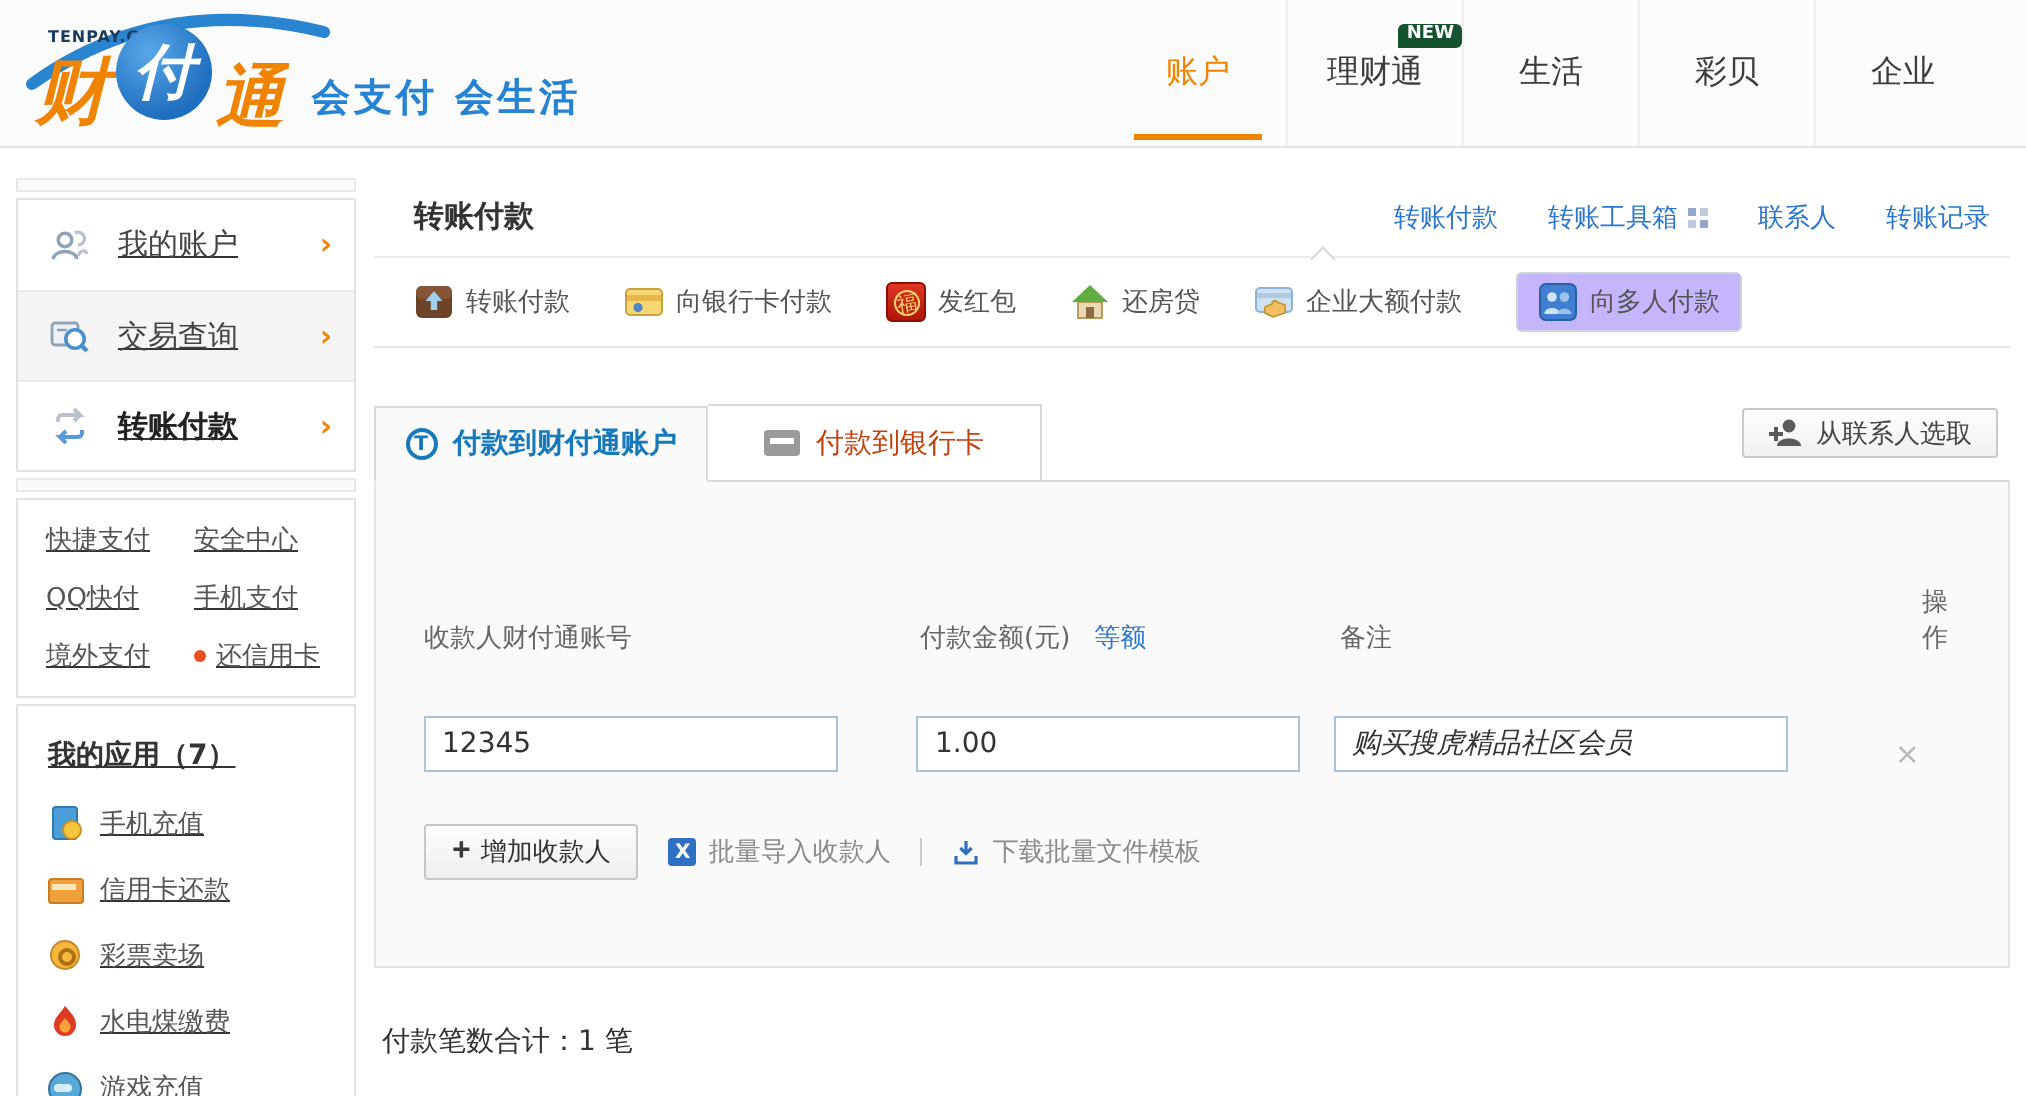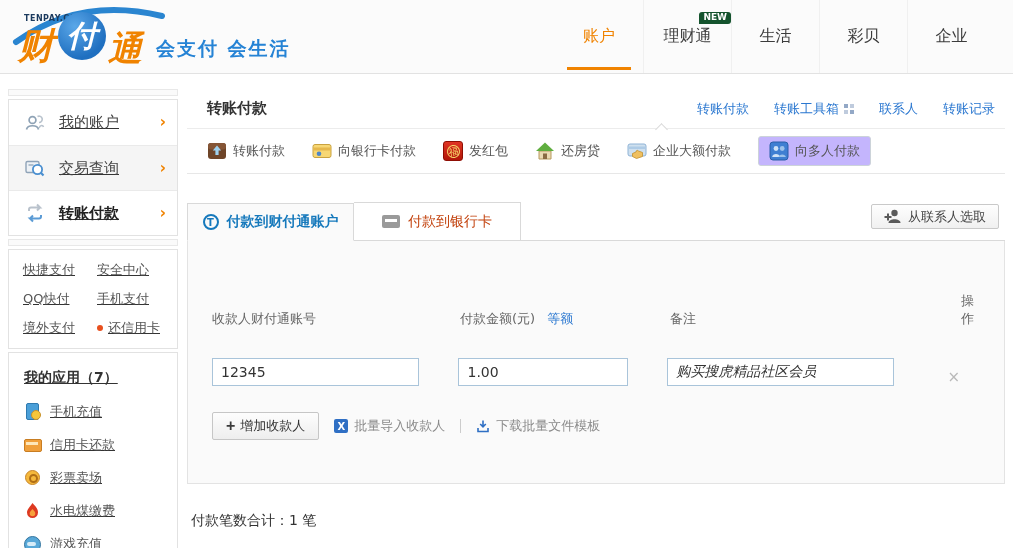--- a/index.html
+++ b/index.html
@@ -143,21 +143,21 @@
   .form-row { display:flex; align-items:flex-end;margin-top:30px; }
   .col1 { width:248px; } .col2 { width:210px; } .col3 { width:282px; }
   .col4 { flex:1; text-align:right; padding-right:6px; }
   .f-label { font-size:13px; color:#666; }
   .labels { margin-bottom:9px; }
   .eq-link { color:#2a77d0; margin-left:12px; cursor:pointer; }
   .tin {
     height:28px; border:1px solid #a9c4da; background:#fff; padding:0 8px;
     font-size:14px; color:#333; font-family:inherit; outline:none;
   }
-  .w1 { width:207px; } .w2 { width:170px; } .w3 { width:227px;font-style:italic; }
+  .w1 { width:207px; } .w2 { width:192px; } .w3 { width:227px;font-style:italic; }
   .del-x { color:#b9b9b9; font-size:15px; cursor:pointer; display:inline-block; margin-right:14px; }
 
   .actions-row { margin-top:26px; display:flex; align-items:center; gap:15px; }
   .add-btn {
     height:28px; padding:0 13px; border:1px solid #c6c6c6; border-radius:2px;
     background:linear-gradient(#fdfdfd,#eeeeee); font-size:13px; color:#333;
     display:inline-flex; align-items:center; gap:5px; cursor:pointer;
   }
   .plus-g { font-size:16px; font-weight:bold; color:#3a3a3a; line-height:1; }
   .link-gray { color:#8a8a8a; display:inline-flex; align-items:center; gap:6px; cursor:pointer; }

